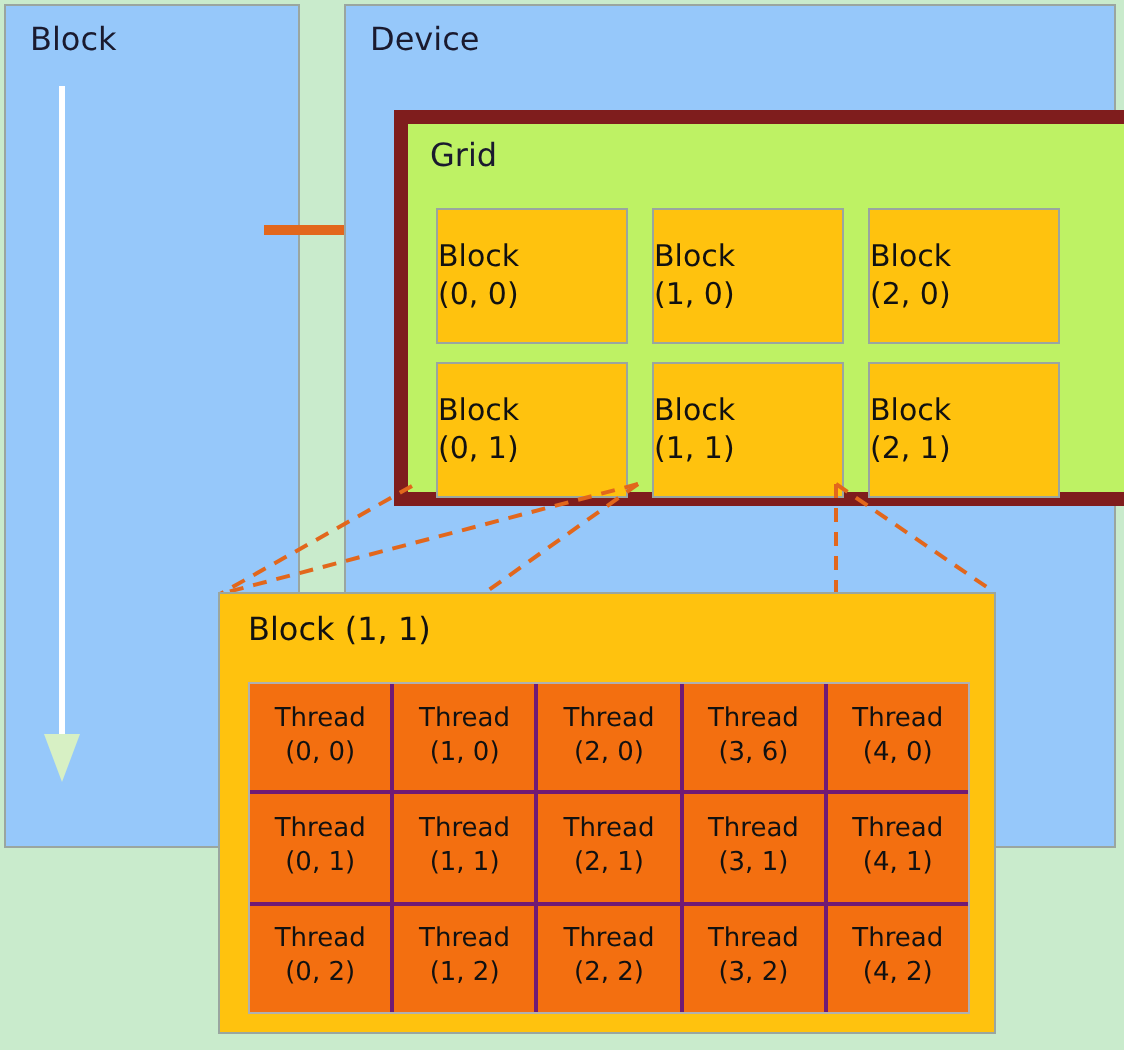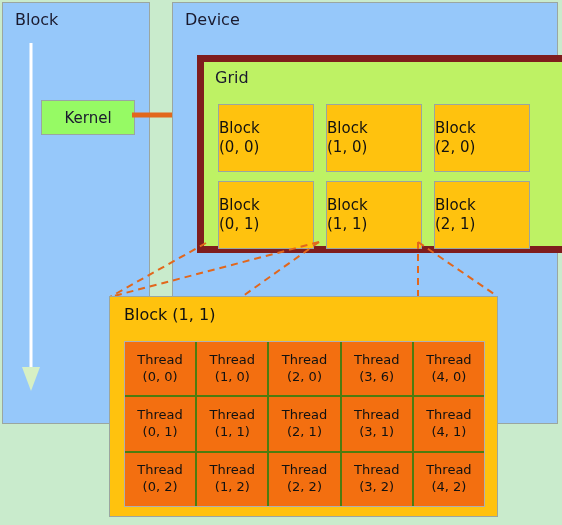--- a/index.html
+++ b/index.html
@@ -126,21 +126,21 @@
   #thread-grid {
     position: absolute;
     left: 14px;
     top: 44px;
     width: 361px;
     height: 166px;
     display: grid;
     grid-template-columns: repeat(5, 1fr);
     grid-template-rows: repeat(3, 1fr);
     gap: 2px;
-    background: #4d7c0f;
+    background: #701a75;
     border: 1px solid #b0b0b0;
     box-sizing: border-box;
   }
   .thread-cell {
     background: #f36f10;
     display: flex;
     flex-direction: column;
     align-items: center;
     justify-content: center;
     font-size: 13px;
@@ -166,23 +166,20 @@
 <div id="canvas">
 
   <div class="panel" id="host-panel">
     <div class="panel-title">Block</div>
 
     <svg id="host-flow-arrow" viewBox="0 0 44 352" xmlns="http://www.w3.org/2000/svg">
       <line x1="18" y1="2" x2="18" y2="328" stroke="#ffffff" stroke-width="3"></line>
       <polygon points="9,326 27,326 18,350" fill="#d7f0c4"></polygon>
     </svg>
 
-    <div id="kernel-box">
-      <span>Kernel</span>
-    </div>
   </div>
 
   <svg id="launch-arrow" viewBox="0 0 66 22" xmlns="http://www.w3.org/2000/svg">
     <line x1="0" y1="11" x2="49" y2="11" stroke="#e2671c" stroke-width="5"></line>
     <polygon points="46,3 66,11 46,19" fill="#e2671c"></polygon>
   </svg>
 
   <div class="panel" id="device-panel">
     <div class="panel-title">Device</div>
   </div>

